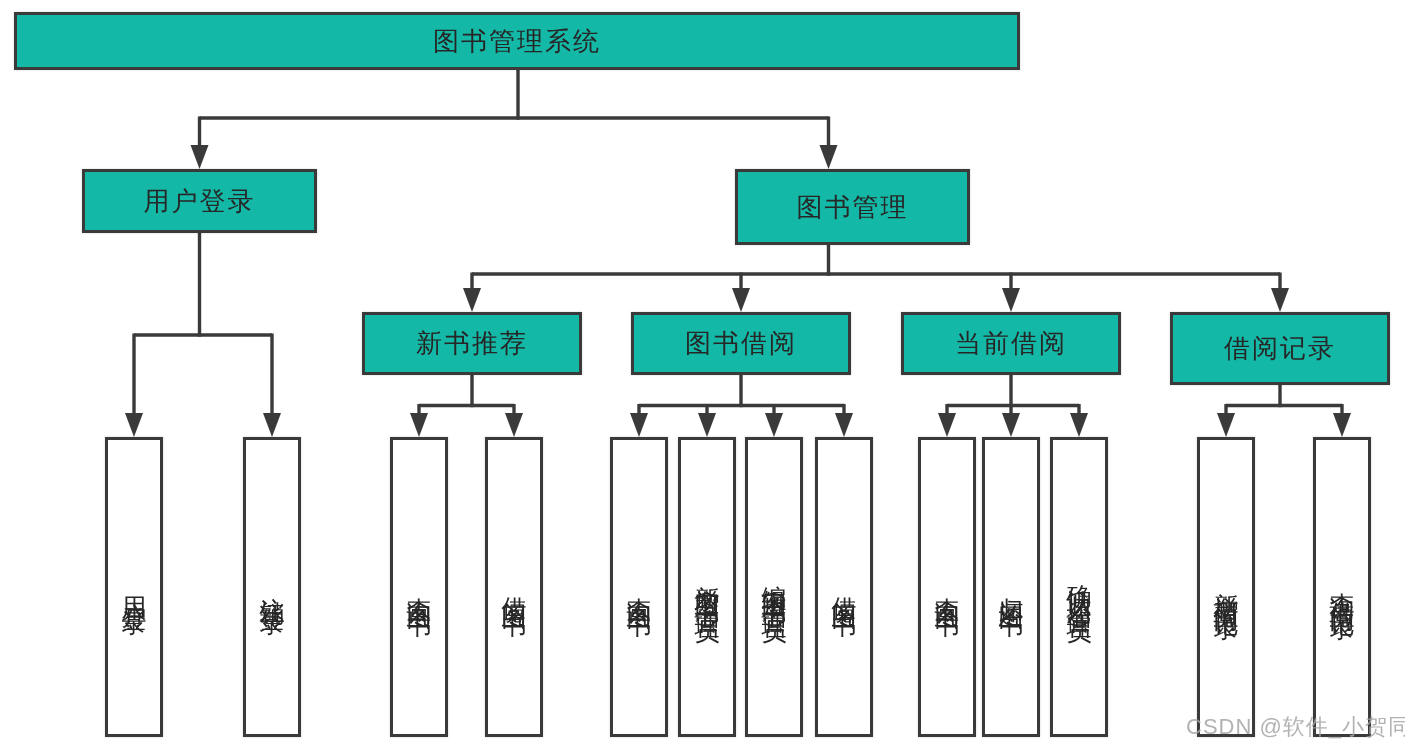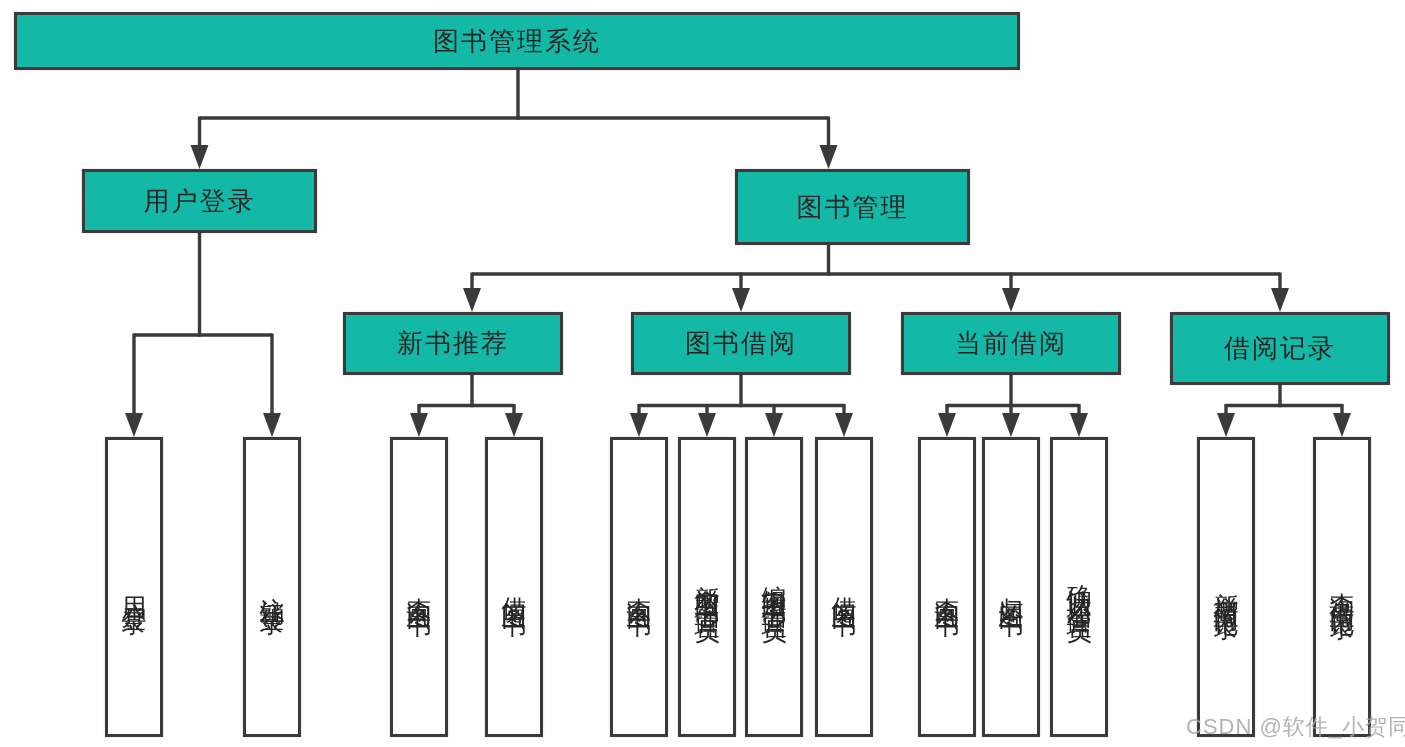--- a/index.html
+++ b/index.html
@@ -134,21 +134,21 @@
       <path d="M1217,413 h18 l-9,24 z"></path>
       <path d="M1333,413 h18 l-9,24 z"></path>
     </g>
   </svg>
 
   <div class="hbox" style="left:14px; top:12px; width:1006px; height:58px;">图书管理系统</div>
 
   <div class="hbox" style="left:82px; top:169px; width:235px; height:64px;">用户登录</div>
   <div class="hbox" style="left:711px; top:169px; width:235px; height:76px;margin-left:24px;">图书管理</div>
 
-  <div class="hbox" style="left:343px; top:312px; width:220px; height:63px;">新书推荐</div>
+  <div class="hbox" style="left:362px; top:312px; width:220px; height:63px;">新书推荐</div>
   <div class="hbox" style="left:631px; top:312px; width:220px; height:63px;">图书借阅</div>
   <div class="hbox" style="left:901px; top:312px; width:220px; height:63px;">当前借阅</div>
   <div class="hbox" style="left:1170px; top:312px; width:220px; height:73px;">借阅记录</div>
 
   <div class="vbox" style="left:105px;">用户登录</div>
   <div class="vbox" style="left:243px;">注销登录</div>
   <div class="vbox" style="left:390px;">查询图书</div>
   <div class="vbox" style="left:485px;">借阅图书</div>
   <div class="vbox" style="left:610px;">查询图书</div>
   <div class="vbox" style="left:678px;">新增图书（管理员）</div>

